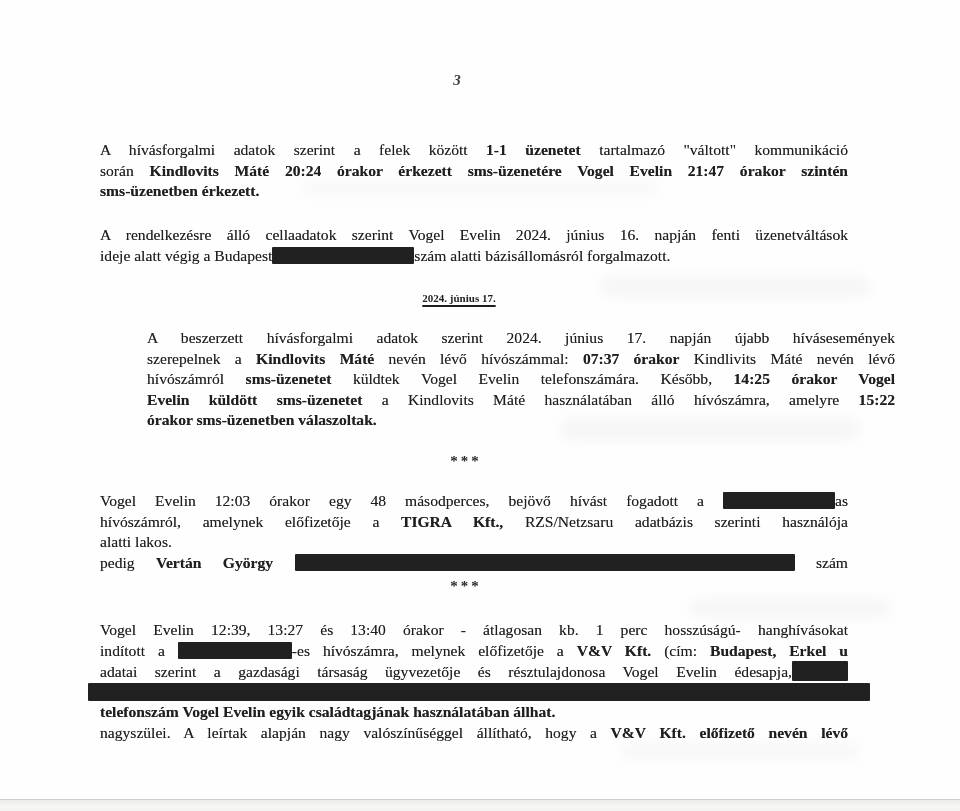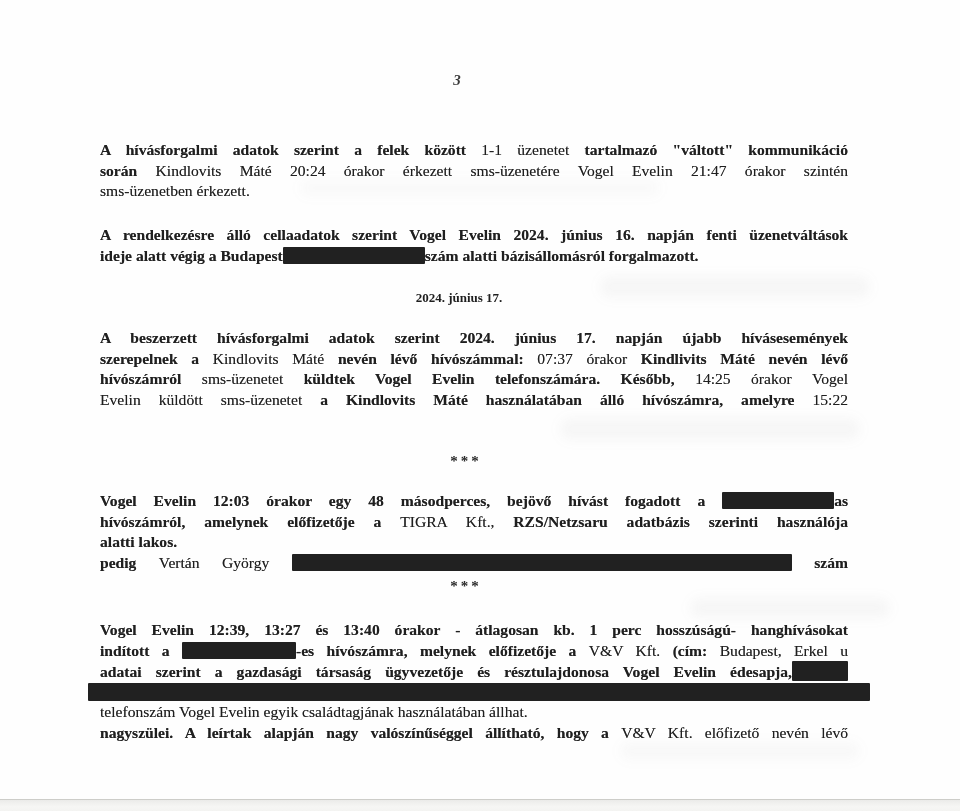--- a/index.html
+++ b/index.html
@@ -13,39 +13,39 @@
   .content-root{position:absolute;inset:0;}
 
   
   .block{position:absolute;left:100px;width:748px;font-size:15.6px;line-height:20.6px;}
   [data-name="page-number"]{top:70px;text-align:center;transform:translateX(-17px);}
   .pagenum-text{font-style:italic;font-size:15px;font-weight:bold;color:#3a3a3a;}
   [data-name="para-exchanged-messages"]{top:140px;}
   [data-name="para-cell-data"]{top:225px;}
   [data-name="date-heading-june-17"]{top:287px;text-align:center;transform:translateX(-15px);}
   .heading-text{
-    font-weight:bold;font-size:13px;
-    text-decoration-thickness:1.6px;text-underline-offset:3px;
+    font-weight:bold;font-size:11px;
+    text-decoration:underline;text-decoration-thickness:1.6px;text-underline-offset:3px;
   }
-  [data-name="para-call-events-june-17"]{top:328px;}
+  [data-name="para-call-events-june-17"]{top:328px;margin-left:47px;}
   [data-name="separator-1"]{top:451px;text-align:center;transform:translateX(-8px);}
   [data-name="separator-2"]{top:576px;text-align:center;transform:translateX(-8px);}
   .separator-text{font-weight:bold;font-size:15px;letter-spacing:3px;color:#2a2a2a;}
   [data-name="para-incoming-call-tigra"]{top:491px;}
   [data-name="para-voice-calls-vv"]{top:620px;}
 
   
   .line{
     height:20.6px;line-height:20.6px;overflow:hidden;
     text-align:justify;text-align-last:justify;
     text-shadow:0 0 0.4px rgba(25,25,25,0.55);
   }
   .line.last{text-align-last:left;}
-  .run{white-space:normal;font-weight:bold;}
-  .run.bold{font-weight:normal;}
+  .run{white-space:normal;}
+  .run.bold{font-weight:bold;}
 
   
   .redact{
     display:inline-block;height:17px;vertical-align:-3px;
     background:var(--redaction,#212121);border-radius:1px;
   }
   .redact.tall{height:20px;vertical-align:-4px;}
   .line.bar-line{overflow:visible;text-align-last:left;}
   .redact-bar{
     position:relative;left:-12px;top:1px;width:782px;height:18px;
@@ -84,20 +84,21 @@
       <div class="block paragraph" data-name="para-cell-data">
         <div class="line" data-name="text-line"><span class="run" data-name="text-run">A rendelkezésre álló cellaadatok szerint Vogel Evelin 2024. június 16. napján fenti üzenetváltások</span></div>
         <div class="line last" data-name="text-line"><span class="run" data-name="text-run">ideje alatt végig a Budapest</span><span class="redact" data-name="redaction-box" style="width: 142px;"></span><span class="run" data-name="text-run">szám alatti bázisállomásról forgalmazott.</span></div>
       </div>
       <div class="block heading" data-name="date-heading-june-17"><span class="heading-text" data-name="date-heading-june-17-text">2024. június 17.</span></div>
       <div class="block paragraph" data-name="para-call-events-june-17">
         <div class="line" data-name="text-line"><span class="run" data-name="text-run">A beszerzett hívásforgalmi adatok szerint 2024. június 17. napján újabb hívásesemények</span></div>
         <div class="line" data-name="text-line"><span class="run" data-name="text-run">szerepelnek a </span><span class="run bold" data-name="text-run">Kindlovits Máté</span><span class="run" data-name="text-run"> nevén lévő hívószámmal: </span><span class="run bold" data-name="text-run">07:37 órakor</span><span class="run" data-name="text-run"> Kindlivits Máté nevén lévő</span></div>
         <div class="line" data-name="text-line"><span class="run" data-name="text-run">hívószámról </span><span class="run bold" data-name="text-run">sms-üzenetet</span><span class="run" data-name="text-run"> küldtek Vogel Evelin telefonszámára. Később, </span><span class="run bold" data-name="text-run">14:25 órakor Vogel</span></div>
         <div class="line" data-name="text-line"><span class="run bold" data-name="text-run">Evelin küldött sms-üzenetet</span><span class="run" data-name="text-run"> a Kindlovits Máté használatában álló hívószámra, amelyre </span><span class="run bold" data-name="text-run">15:22</span></div>
+        <div class="line last" data-name="text-line"><span class="run bold" data-name="text-run">órakor sms-üzenetben válaszoltak.</span></div>
       </div>
       <div class="block separator" data-name="separator-1"><span class="separator-text" data-name="separator-1-text">***</span></div>
       <div class="block paragraph" data-name="para-incoming-call-tigra">
         <div class="line" data-name="text-line"><span class="run" data-name="text-run">Vogel Evelin 12:03 órakor egy 48 másodperces, bejövő hívást fogadott a </span><span class="redact" data-name="redaction-box" style="width: 112px;"></span><span class="run" data-name="text-run">as</span></div>
         <div class="line" data-name="text-line"><span class="run" data-name="text-run">hívószámról, amelynek előfizetője a </span><span class="run bold" data-name="text-run">TIGRA Kft.,</span><span class="run" data-name="text-run"> RZS/Netzsaru adatbázis szerinti használója</span></div>
         <div class="line last" data-name="text-line"><span class="run" data-name="text-run">alatti lakos.</span></div>
         <div class="line" data-name="text-line"><span class="run" data-name="text-run">pedig </span><span class="run bold" data-name="text-run">Vertán György</span><span class="run" data-name="text-run"> </span><span class="redact" data-name="redaction-box" style="width: 500px;"></span><span class="run" data-name="text-run"> szám</span></div>
       </div>
       <div class="block separator" data-name="separator-2"><span class="separator-text" data-name="separator-2-text">***</span></div>
       <div class="block paragraph" data-name="para-voice-calls-vv">

